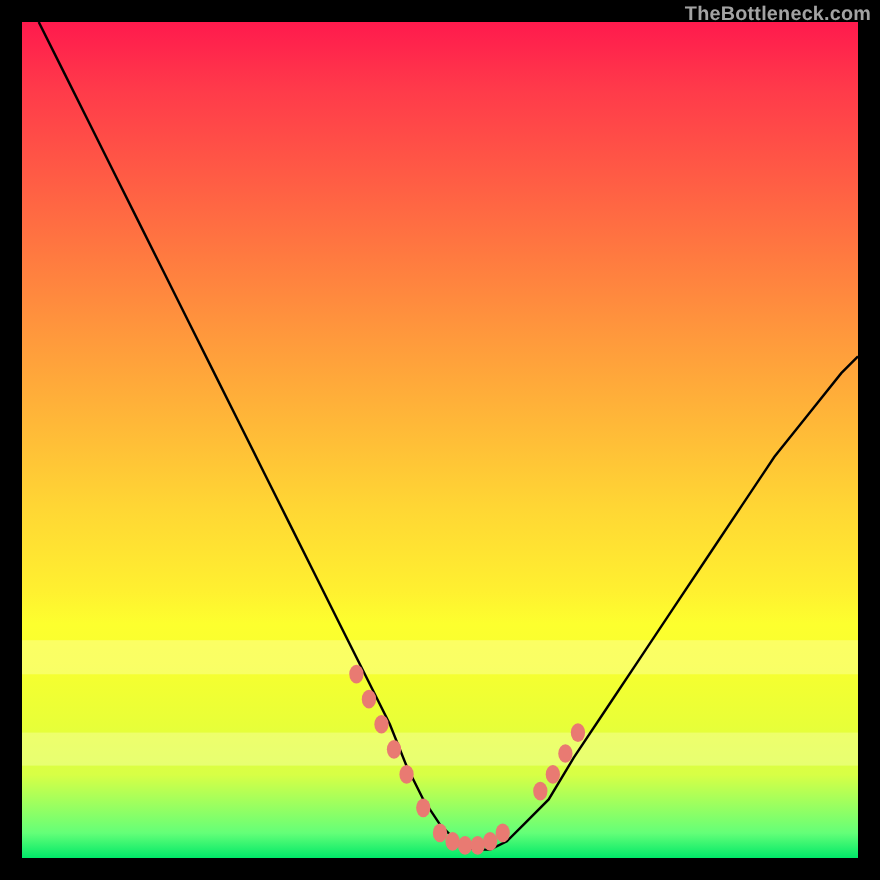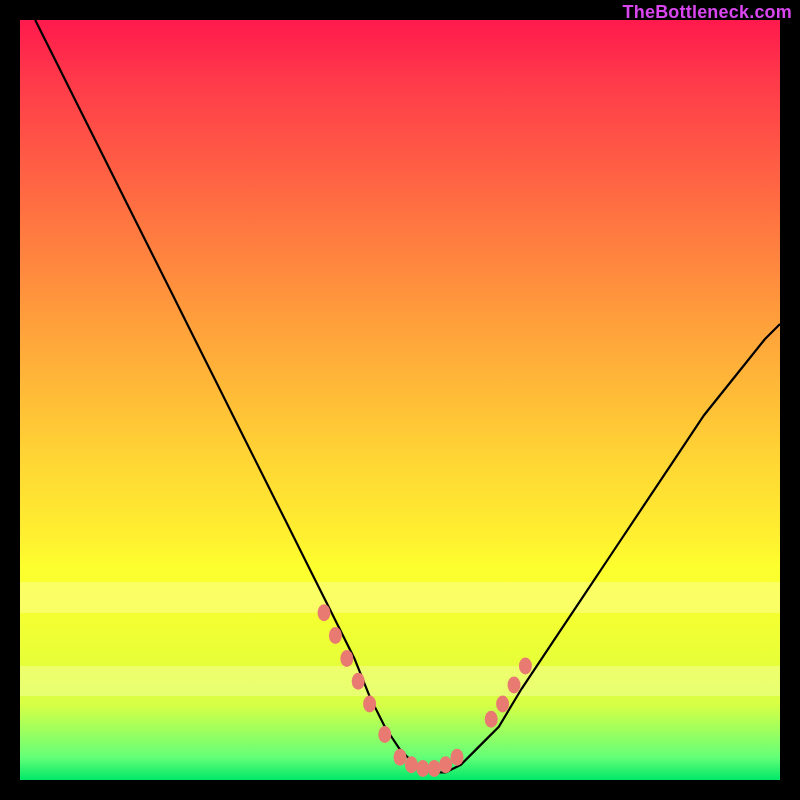--- a/index.html
+++ b/index.html
@@ -46,21 +46,21 @@
     left: 0;
     width: 100%;
     background: rgba(255,255,200,0.35);
   }
   .watermark {
     position: absolute;
     top: 2px;
     right: 8px;
     font-size: 18px;
     font-weight: bold;
-    color: #d946ef;
+    color: #a3a3a3;
     letter-spacing: 0.2px;
     margin-left: 46px;
   }
   svg.curve {
     position: absolute;
     left: 20px;
     top: 20px;
     width: 760px;
     height: 760px;
     overflow: visible;

